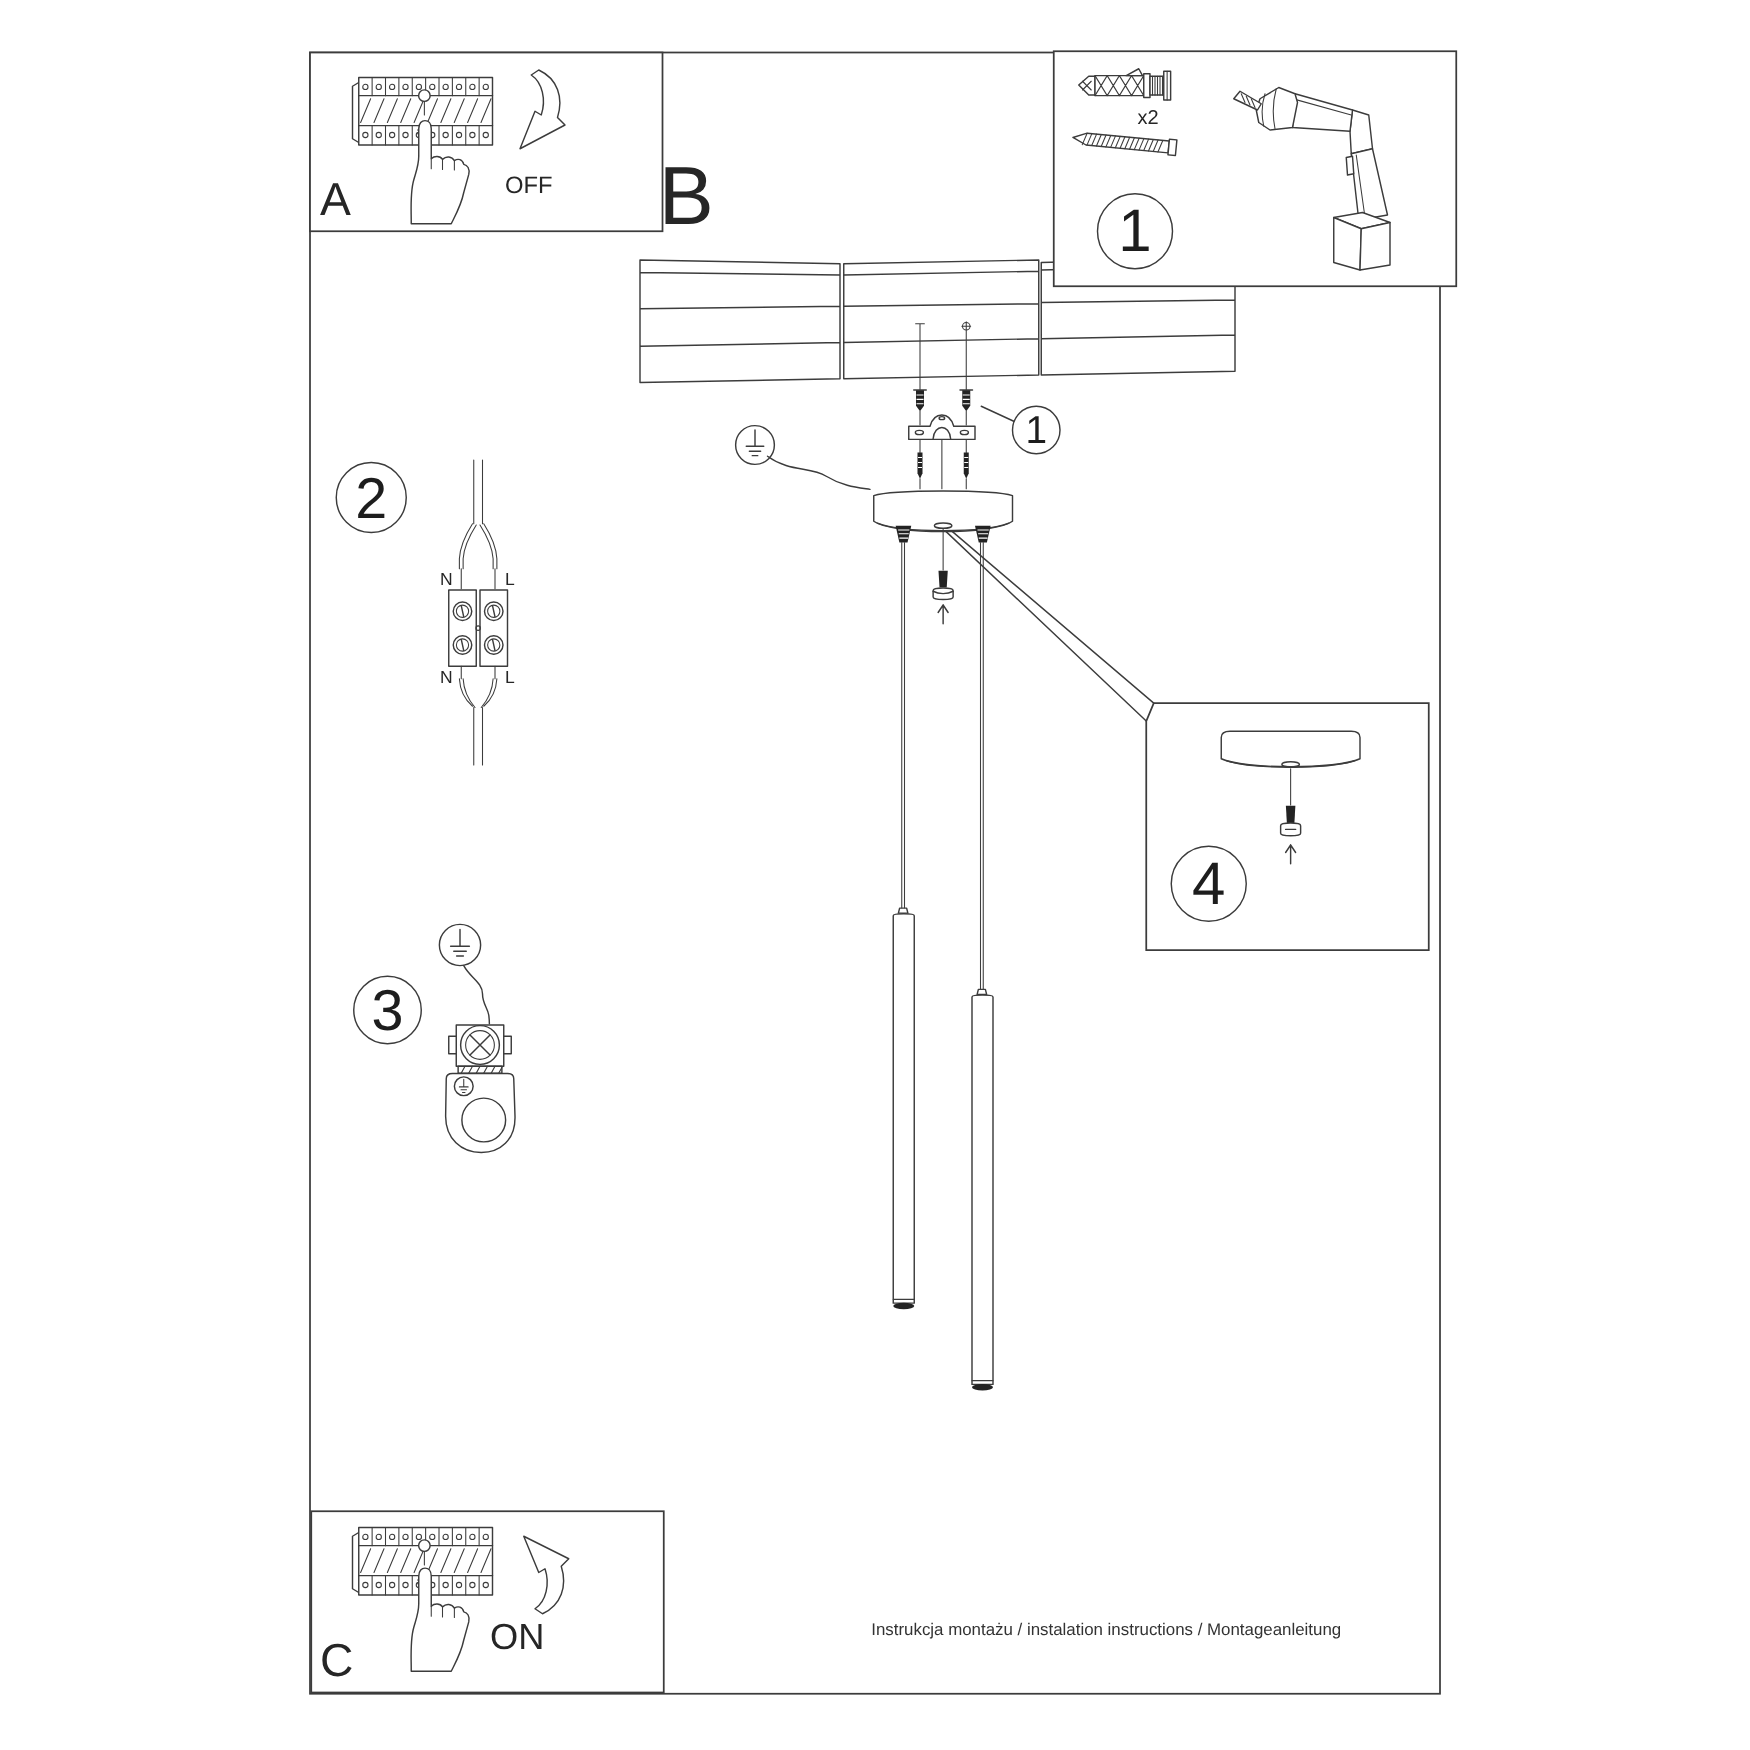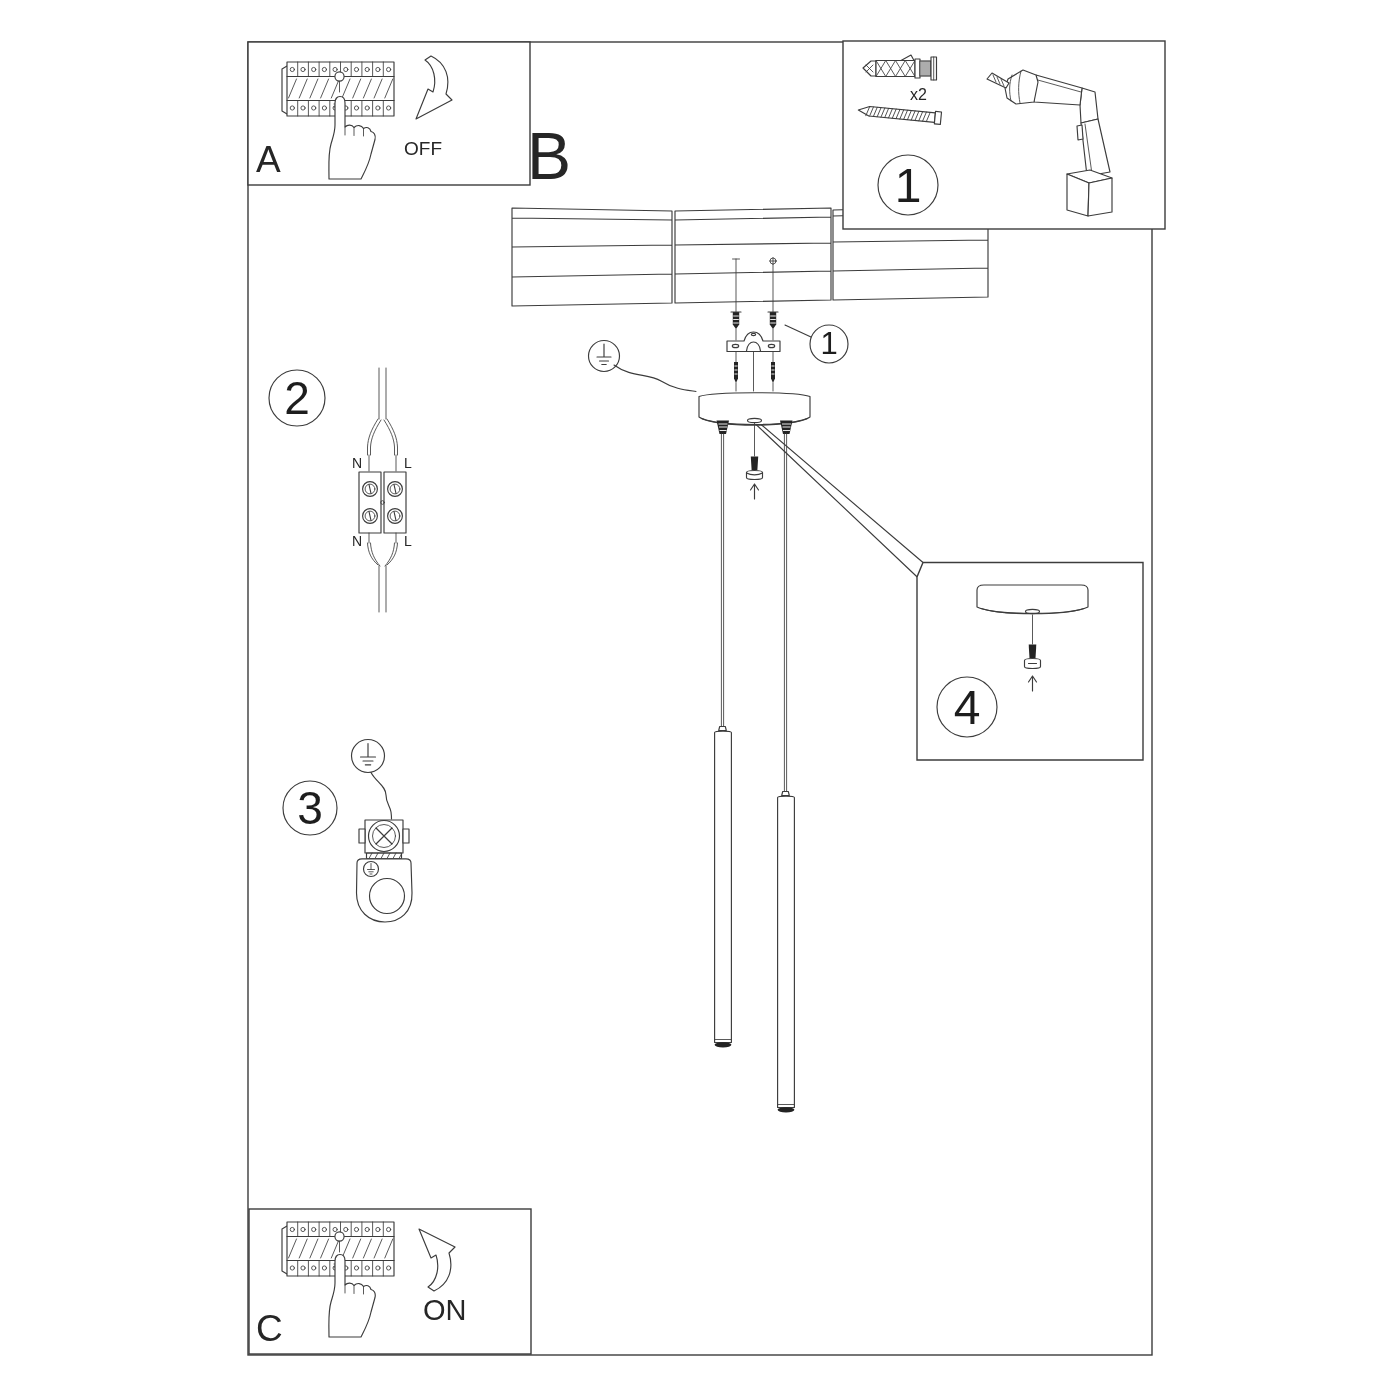--- a/index.html
+++ b/index.html
@@ -254,30 +254,31 @@
       <circle class="s" cx="387" cy="896" r="17.5"></circle>
     </g>
     <circle class="s" cx="310" cy="808" r="27"></circle>
   </g>
 </svg>
 
 <div class="lbl" style="left:256px;top:139px;font-size:37px;">A</div>
 <div class="lbl" style="left:404px;top:138px;font-size:19px;">OFF</div>
 <div class="lbl" style="left:527px;top:118px;font-size:66px;">B</div>
 <div class="lbl" style="left:256px;top:1308px;font-size:37px;">C</div>
-<div class="lbl" style="left:423px;top:1294px;font-size:29px;">ON</div>
+<div class="lbl" style="left:392px;top:1294px;font-size:29px;">ON</div>
 <div class="lbl" style="left:896px;top:86px;font-size:16px;margin-left:14px;">x2</div>
 
 <div class="badge" style="left:878px;top:155px;width:60px;height:60px;font-size:48px;">1</div>
 <div class="badge" style="left:810px;top:325px;width:38px;height:38px;font-size:31px;">1</div>
 <div class="badge" style="left:269px;top:370px;width:56px;height:56px;font-size:46px;">2</div>
 <div class="badge" style="left:282px;top:780px;width:56px;height:56px;font-size:46px;">3</div>
 <div class="badge" style="left:937px;top:677px;width:60px;height:60px;font-size:48px;">4</div>
 
 <div class="wl" style="left:348px;top:455px;">N</div>
 <div class="wl" style="left:399px;top:455px;">L</div>
 <div class="wl" style="left:348px;top:533px;">N</div>
 <div class="wl" style="left:399px;top:533px;">L</div>
 
 <div class="footer">
+  <span>Instrukcja montażu / instalation instructions / Montageanleitung</span>
 </div>
 
 </div>
 
 </body></html>

